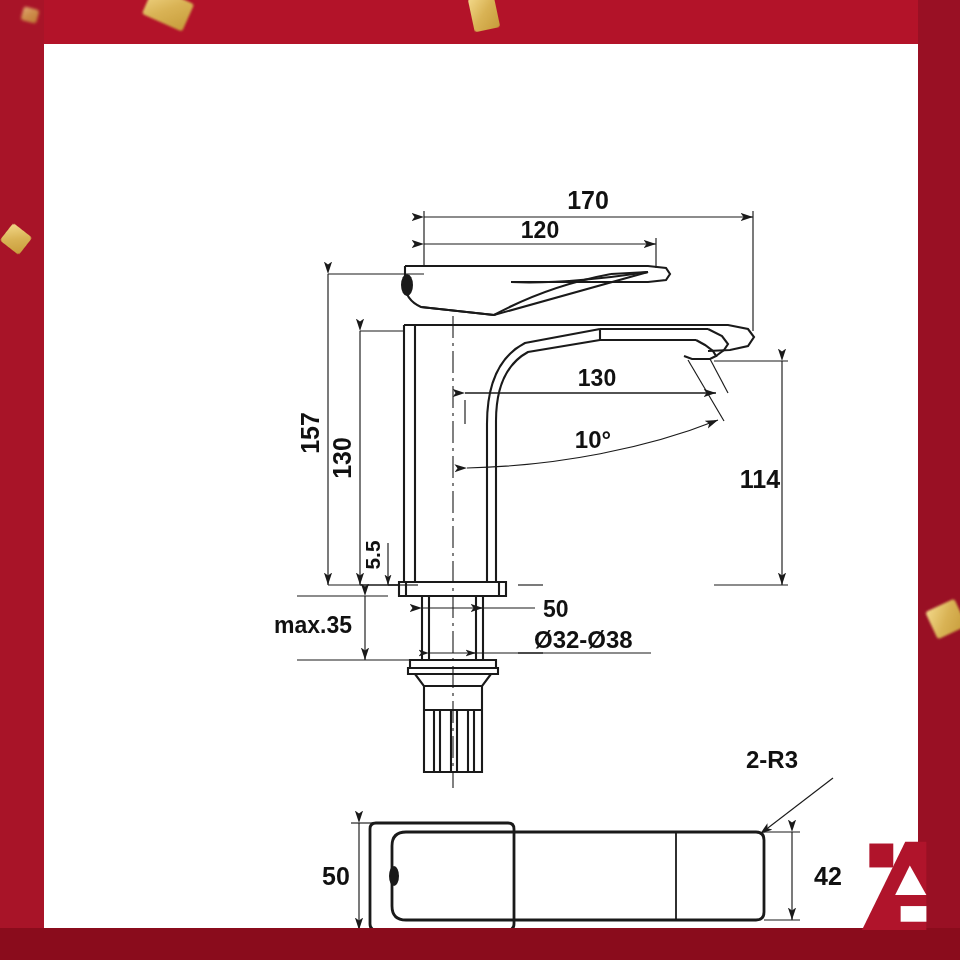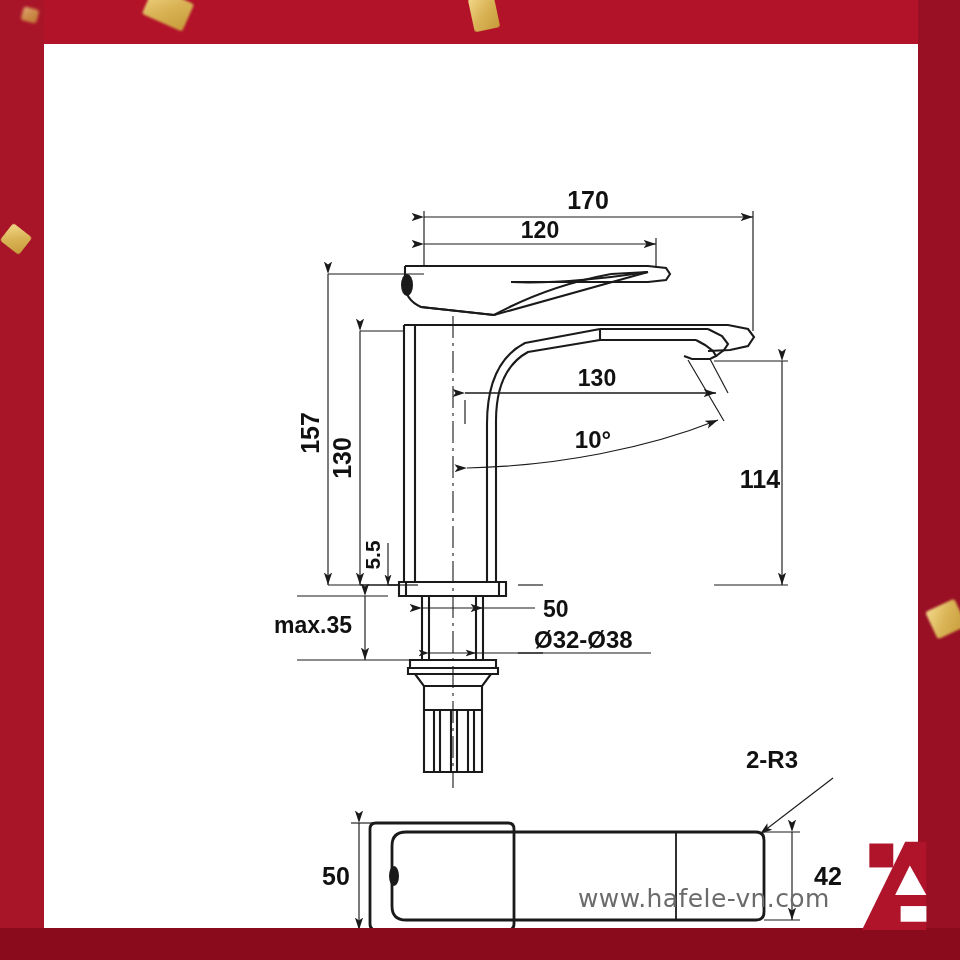--- a/index.html
+++ b/index.html
@@ -223,21 +223,20 @@
   <div class="frame-edge" id="edge-left"></div>
   <div class="frame-edge" id="edge-right"></div>
   <div class="frame-edge" id="edge-bottom"></div>
 
   <div class="confetti" style="left:146px;top:-6px;width:44px;height:30px;transform:rotate(24deg);filter:blur(1.2px);"></div>
   <div class="confetti" style="left:471px;top:-4px;width:26px;height:34px;transform:rotate(-12deg);filter:blur(.6px);"></div>
   <div class="confetti" style="left:4px;top:228px;width:24px;height:22px;transform:rotate(38deg);filter:blur(.7px);"></div>
   <div class="confetti" style="left:930px;top:604px;width:32px;height:30px;transform:rotate(-25deg);filter:blur(.8px);"></div>
   <div class="confetti" style="left:22px;top:8px;width:16px;height:14px;transform:rotate(15deg);filter:blur(1.4px);opacity:.75;"></div>
 
-  <div id="site-url">www.hafele-vn.com</div>
 
   <svg id="hafele-logo" viewBox="0 0 100 100">
     <rect x="8" y="6" width="26" height="26" fill="#B0142B"></rect>
     <path d="M47,4 L70,4 L70,100 L0,100 Z" fill="#B0142B"></path>
     <path d="M52,30 L70,62 L36,62 Z" fill="#ffffff"></path>
     <rect x="42" y="74" width="28" height="17" fill="#ffffff"></rect>
   </svg>
 
 </div>
 

